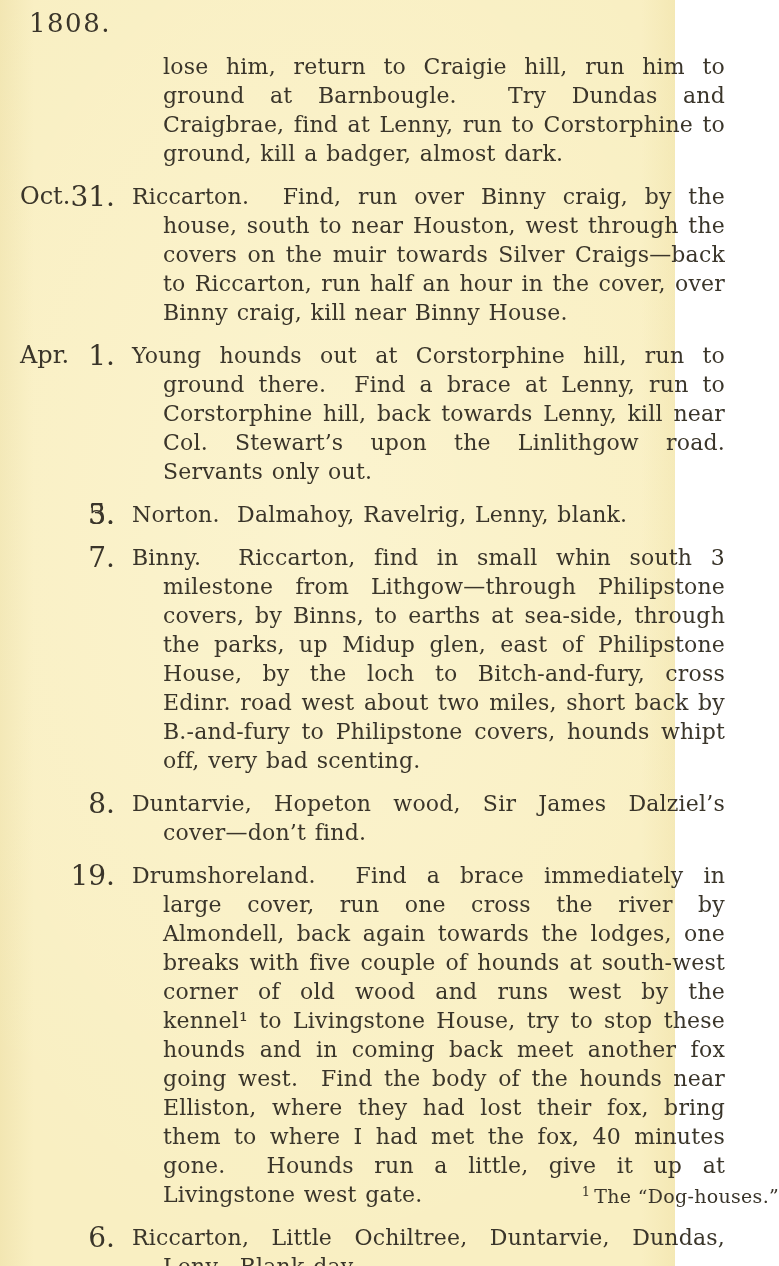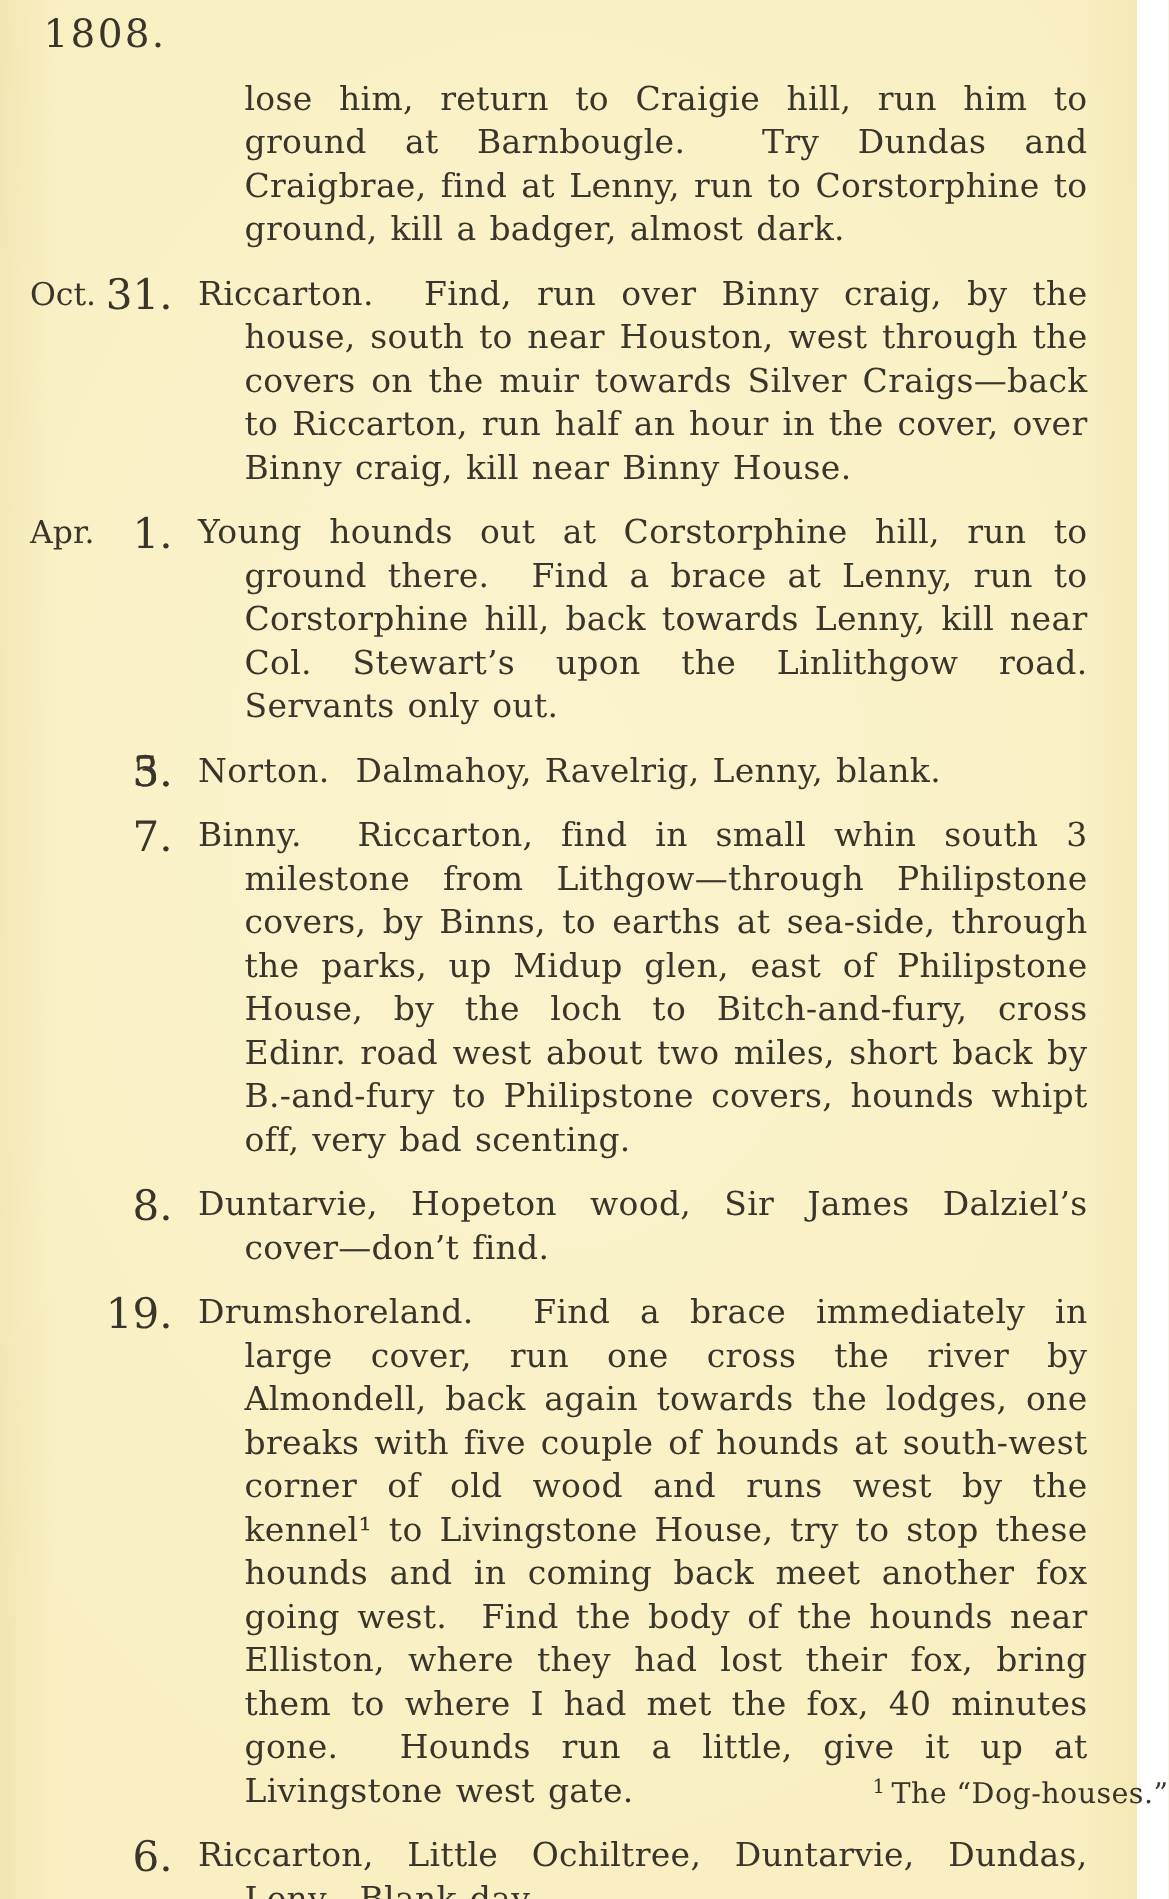--- a/index.html
+++ b/index.html
@@ -7,21 +7,21 @@
     padding: 0;
   }
   body {
     width: 779px;
     height: 1266px;
     overflow: hidden;
     font-family: "DejaVu Serif", "Liberation Serif", serif;
   }
   .page {
     position: relative;
-    width: 758px;
+    width: 675px;
     height: 1266px;
     color: #3a352a;
     background:
       radial-gradient(130% 110% at 48% 42%, rgba(255,252,230,0.35) 0%, rgba(255,252,230,0) 55%),
       linear-gradient(90deg, #f2e6b2 0%, #f9efc2 5%, #f9efc2 95%, #f4e8b4 100%),
       linear-gradient(180deg, #f7edbe 0%, #f9efc2 8%, #f9efc2 90%, #f4e9b6 100%),
       #f9efc2;
   }
   .year {
     position: absolute;
@@ -35,21 +35,21 @@
     top: 38px;
     left: 0;
     width: 752px;
   }
   .entry { position: relative; margin-top: 14px; }
   .entry .month {
     position: absolute;
     left: 20px;
     top: 0;
     width: 58px;
-    font-size: 21px;
+    font-size: 24px;
     line-height: 29px;
   }
   .entry .day {
     position: absolute;
     left: 56px;
     top: 0;
     width: 59px;
     text-align: right;
     font-size: 28px;
     line-height: 29px;

